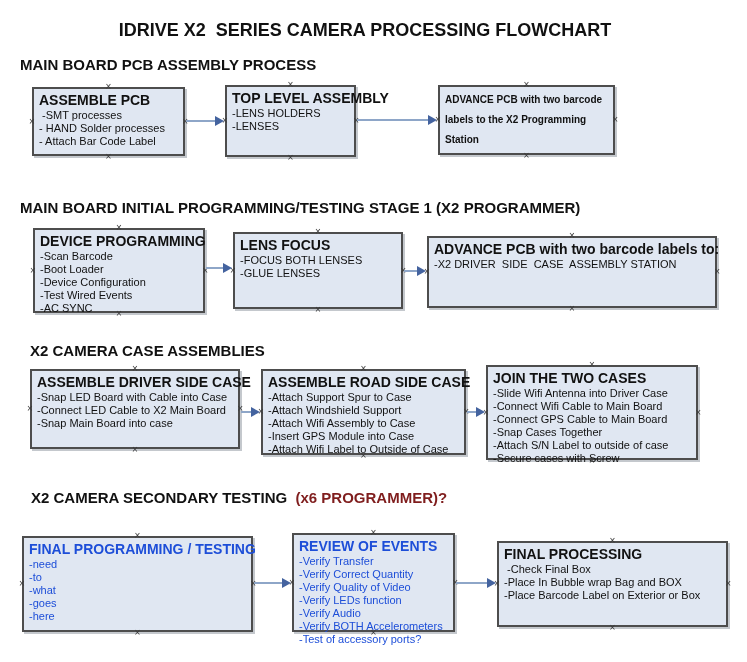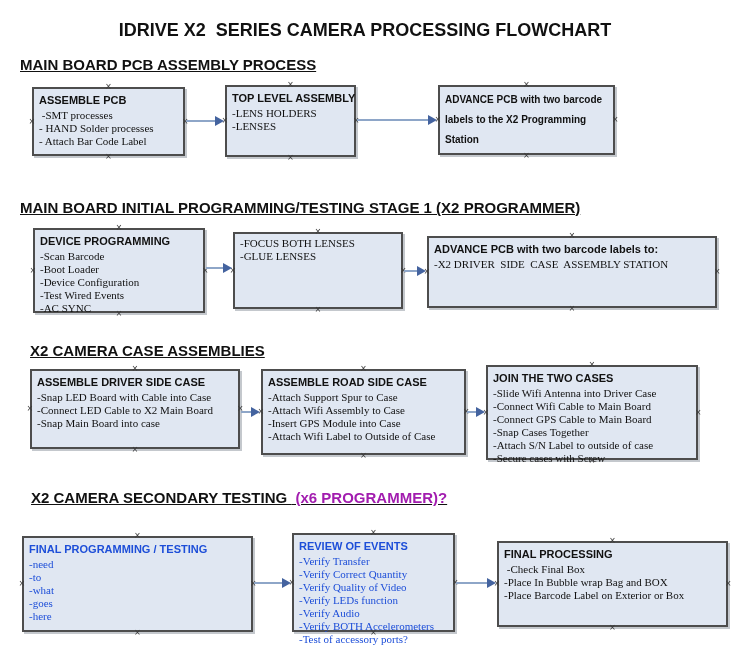--- a/index.html
+++ b/index.html
@@ -5,33 +5,33 @@
   html,body{margin:0;padding:0;background:#fff;}
   #canvas{
     position:relative;width:747px;height:662px;background:#ffffff;overflow:hidden;
     font-family:"Liberation Sans","DejaVu Sans",sans-serif;color:#111;
   }
   .main-title{
     position:absolute;left:0;top:20px;width:730px;text-align:center;
     font-size:18px;font-weight:bold;letter-spacing:0;color:#111;white-space:pre;
   }
   .sec-heading{
-    position:absolute;font-size:15px;font-weight:bold;color:#111;white-space:pre;text-decoration:underline;
-  }
-  .sec-heading .red{color:#a21caf;text-align:center;}
+    position:absolute;font-size:15px;font-weight:bold;color:#111;white-space:pre;
+  }
+  .sec-heading .red{color:#7f1d1d;text-align:center;}
   .node{
     position:absolute;box-sizing:border-box;background:#e0e7f2;
     border:2px solid #4d4d4d;box-shadow:2px 2px 0 rgba(125,133,145,.45);
     padding:3px 5px;overflow:visible;
   }
   .node-title{
-    font-size:11px;font-weight:bold;line-height:17px;white-space:pre;color:#111;
+    font-size:14px;font-weight:bold;line-height:17px;white-space:pre;color:#111;
   }
   .node-line{
-    font-size:11px;line-height:13px;white-space:pre;color:#111;font-family:Liberation Serif, serif;
+    font-size:11px;line-height:13px;white-space:pre;color:#111;
   }
   .node.red-box .node-title,.node.red-box .node-line{color:#1d4ed8;}
   .node.spread .node-title{white-space:normal;line-height:20px;font-size:10px;}
   
   .cp{position:absolute;font-size:10px;line-height:8px;color:#3a3a3a;font-weight:400;}
   .cp-t{top:-6px;left:50%;transform:translateX(-50%);}
   .cp-b{bottom:-7px;left:50%;transform:translateX(-50%);}
   .cp-l{left:-5px;top:50%;transform:translateY(-55%);}
   .cp-r{right:-5px;top:50%;transform:translateY(-55%);}
   
@@ -96,20 +96,21 @@
     <div class="node-line">-Device Configuration</div>
     <div class="node-line">-Test Wired Events</div>
     <div class="node-line">-AC SYNC</div>
     <span class="cp cp-t">×</span>
     <span class="cp cp-b">×</span>
     <span class="cp cp-l">×</span>
     <span class="cp cp-r">×</span>
   </div>
 
   <div class="node" style="left:233px;top:232px;width:170px;height:77px">
+    <div class="node-title">LENS FOCUS</div>
     <div class="node-line">-FOCUS BOTH LENSES</div>
     <div class="node-line">-GLUE LENSES</div>
     <span class="cp cp-t">×</span>
     <span class="cp cp-b">×</span>
     <span class="cp cp-l">×</span>
     <span class="cp cp-r">×</span>
   </div>
 
   <div class="node" style="left:427px;top:236px;width:290px;height:72px">
     <div class="node-title">ADVANCE PCB with two barcode labels to:</div>
@@ -138,20 +139,21 @@
     <div class="node-line">-Snap Main Board into case</div>
     <span class="cp cp-t">×</span>
     <span class="cp cp-b">×</span>
     <span class="cp cp-l">×</span>
     <span class="cp cp-r">×</span>
   </div>
 
   <div class="node" style="left:261px;top:369px;width:205px;height:86px">
     <div class="node-title">ASSEMBLE ROAD SIDE CASE</div>
     <div class="node-line">-Attach Support Spur to Case</div>
+    <div class="node-line">-Attach Windshield Support</div>
     <div class="node-line">-Attach Wifi Assembly to Case</div>
     <div class="node-line">-Insert GPS Module into Case</div>
     <div class="node-line">-Attach Wifi Label to Outside of Case</div>
     <span class="cp cp-t">×</span>
     <span class="cp cp-b">×</span>
     <span class="cp cp-l">×</span>
     <span class="cp cp-r">×</span>
   </div>
 
   <div class="node" style="left:486px;top:365px;width:212px;height:95px">

